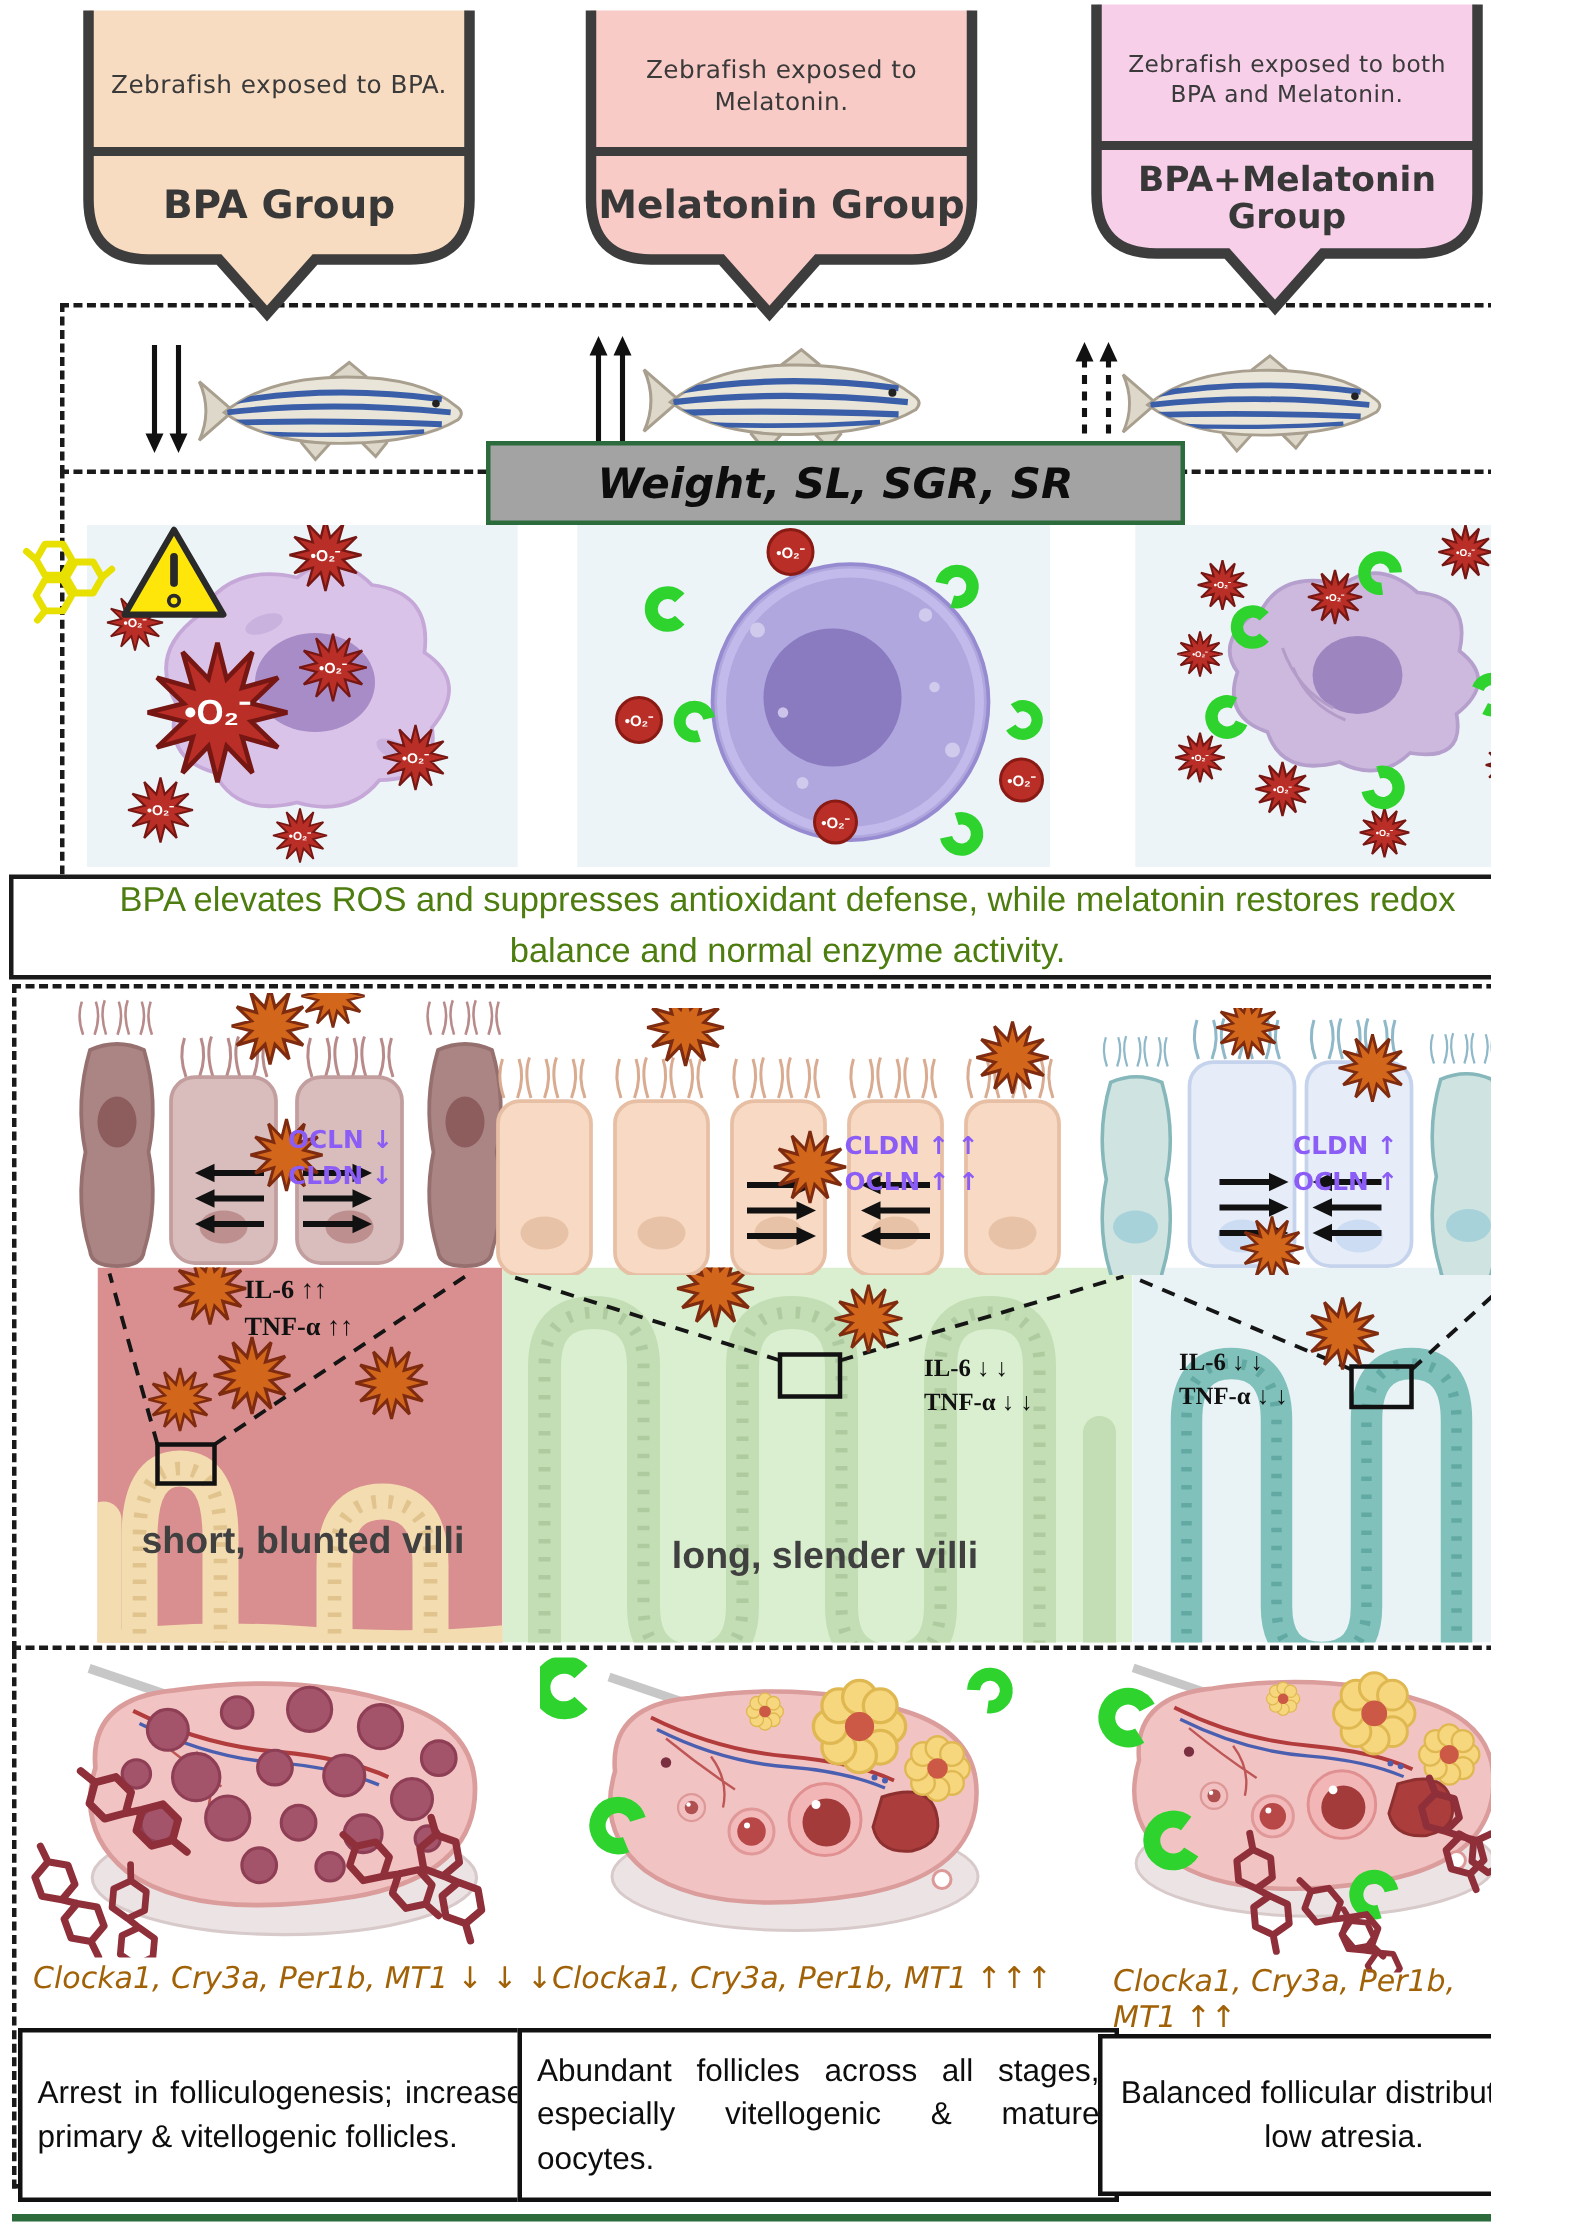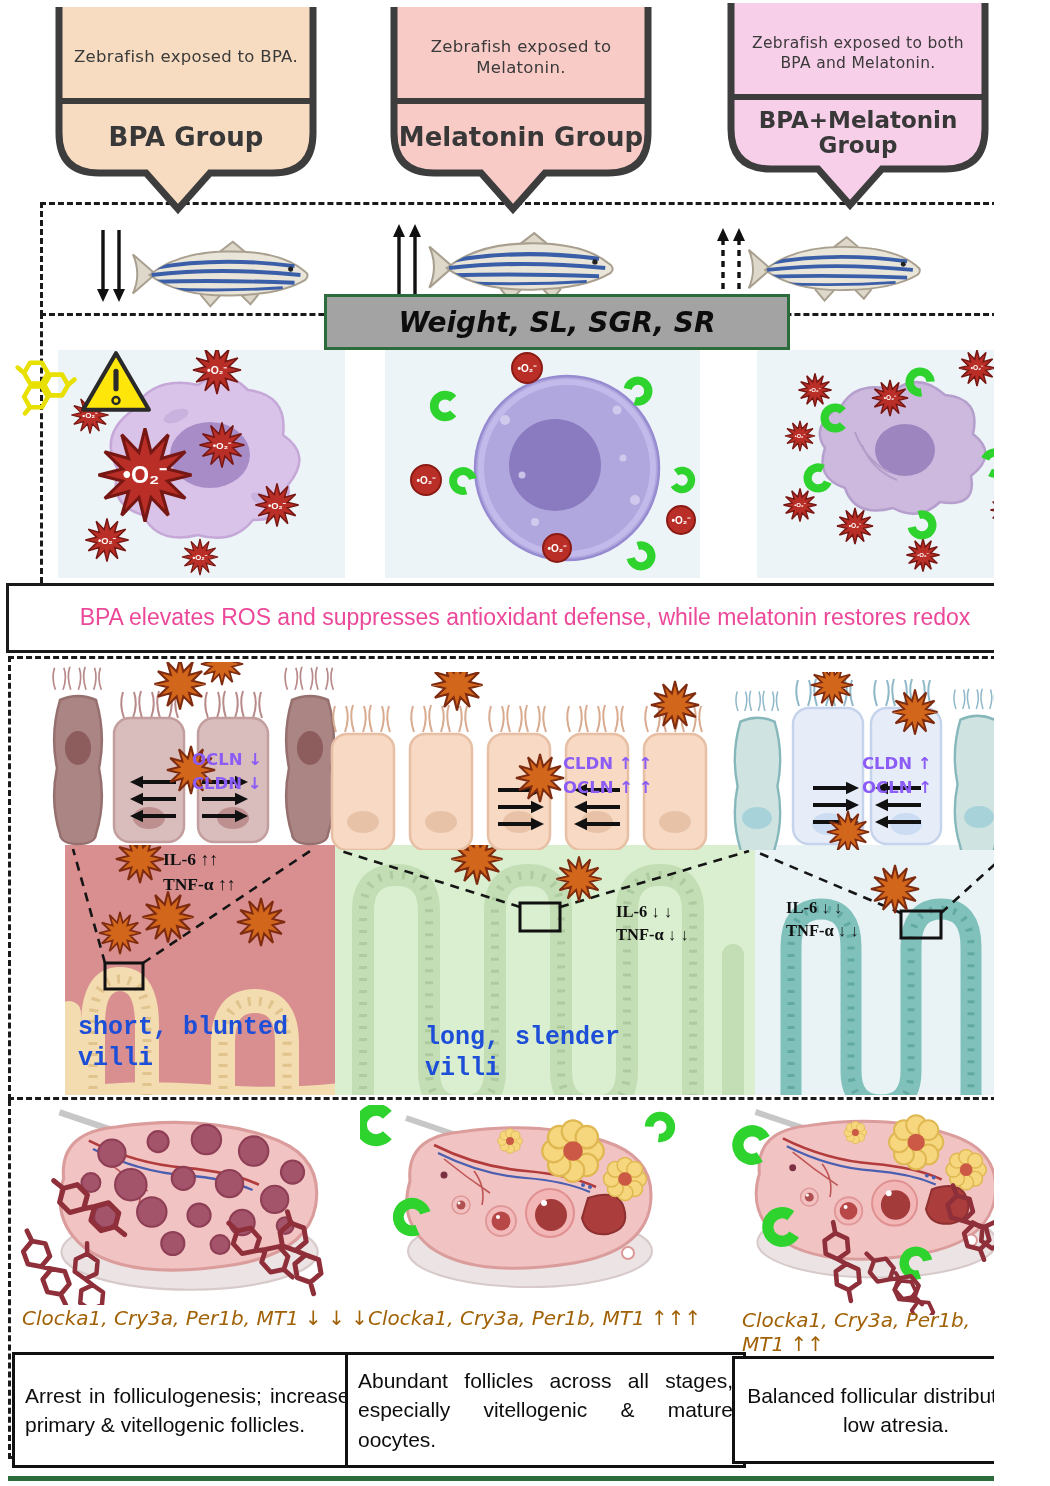--- a/index.html
+++ b/index.html
@@ -14,26 +14,26 @@
      font-family:"DejaVu Sans",sans-serif;font-size:16.5px;line-height:1.3;color:#3a3a3a;letter-spacing:.3px;}
   .bubble .gname{position:absolute;left:10px;right:10px;top:100px;height:62px;
      display:flex;align-items:center;justify-content:center;text-align:center;
      font-family:"DejaVu Sans",sans-serif;font-weight:bold;font-size:26px;color:#383838;line-height:1.1;}
   .dashbox{border:3px dashed #1a1a1a;}
   .vdash{border-left:3px dashed #1a1a1a;width:0;}
   #metricsbox{left:312px;top:294px;width:460px;height:50px;background:#a3a3a3;border:3px solid #2c6b3c;
      display:flex;align-items:center;justify-content:center;z-index:6;
      font-family:"DejaVu Sans",sans-serif;font-weight:bold;font-style:italic;font-size:28px;color:#0d0d0d;margin-left:12px;}
   #banner{left:6px;top:583px;width:1032px;height:64px;border:3px solid #1a1a1a;background:#fff;
-     display:flex;flex-direction:column;align-items:center;justify-content:center;z-index:4;
-     font-size:23px;line-height:1.45;color:#ec4899;font-weight:500;}
+     display:flex;flex-direction:column;align-items:center;justify-content:flex-end;z-index:4;
+     font-size:23px;line-height:1.45;color:#4d7c0f;font-weight:500;}
   .cellpanel{background:#edf4f8;}
   .tjlabel{font-family:"DejaVu Sans",sans-serif;font-weight:bold;font-size:16.5px;line-height:1.45;color:#8b5cf6;z-index:5;}
   .cytolabel{font-family:Liberation Serif, serif;font-weight:bold;font-size:17.5px;line-height:1.4;color:#111;z-index:5;}
-  .villilabel{font-family:Liberation Mono, monospace;font-weight:bold;font-size:25px;color:#1d4ed8;z-index:5;line-height:1.25;}
+  .villilabel{font-family:Liberation Sans, sans-serif;font-weight:bold;font-size:25px;color:#404040;z-index:5;text-align:center;line-height:1.25;}
   .geneline{font-family:"DejaVu Sans",sans-serif;font-style:italic;font-size:20px;color:#a16207;z-index:5;}
   .outcome{border:3px solid #111;background:#fff;z-index:5;padding:4px 10px;display:flex;align-items:center;
      font-size:21px;line-height:1.4;color:#0d0d0d;}
   .outcome.justify p{text-align:justify;margin:0;width:100%;}
   .outcome.center{justify-content:center;text-align:center;}
   #greenline{left:8px;top:1476px;width:1034px;height:5px;background:#2c6b3c;}
 </style>
 </head>
 <body>
 
@@ -292,20 +292,21 @@
       <use href="#gc" transform="translate(163,32) scale(1.1) rotate(40)"></use>
       <use href="#gc" transform="translate(78,68) scale(1.1)"></use>
       <use href="#gc" transform="translate(61,128) scale(1.1) rotate(-20)"></use>
       <use href="#gc" transform="translate(238,113) scale(1.1) rotate(160)"></use>
       <use href="#gc" transform="translate(165,175) scale(1.1) rotate(210)"></use>
     </g>
   </svg>
 
   <div class="abs" id="banner">
     <div>BPA elevates ROS and suppresses antioxidant defense, while melatonin restores redox</div>
+    <div>balance and normal enzyme activity.</div>
   </div>
 
   <div class="abs dashbox" style="left:8px;top:656px;width:1028px;height:438px;z-index:1"></div>
 
   <svg class="abs" style="left:40px;top:662px;z-index:3" width="300" height="188" viewBox="0 0 300 188">
     <g stroke="#b98a8a" fill="none" stroke-width="2">
       <use href="#cilia" transform="translate(12,4) scale(0.85)"></use>
       <use href="#cilia" transform="translate(80,28)"></use>
       <use href="#cilia" transform="translate(164,28)"></use>
       <use href="#cilia" transform="translate(244,4) scale(0.85)"></use>

